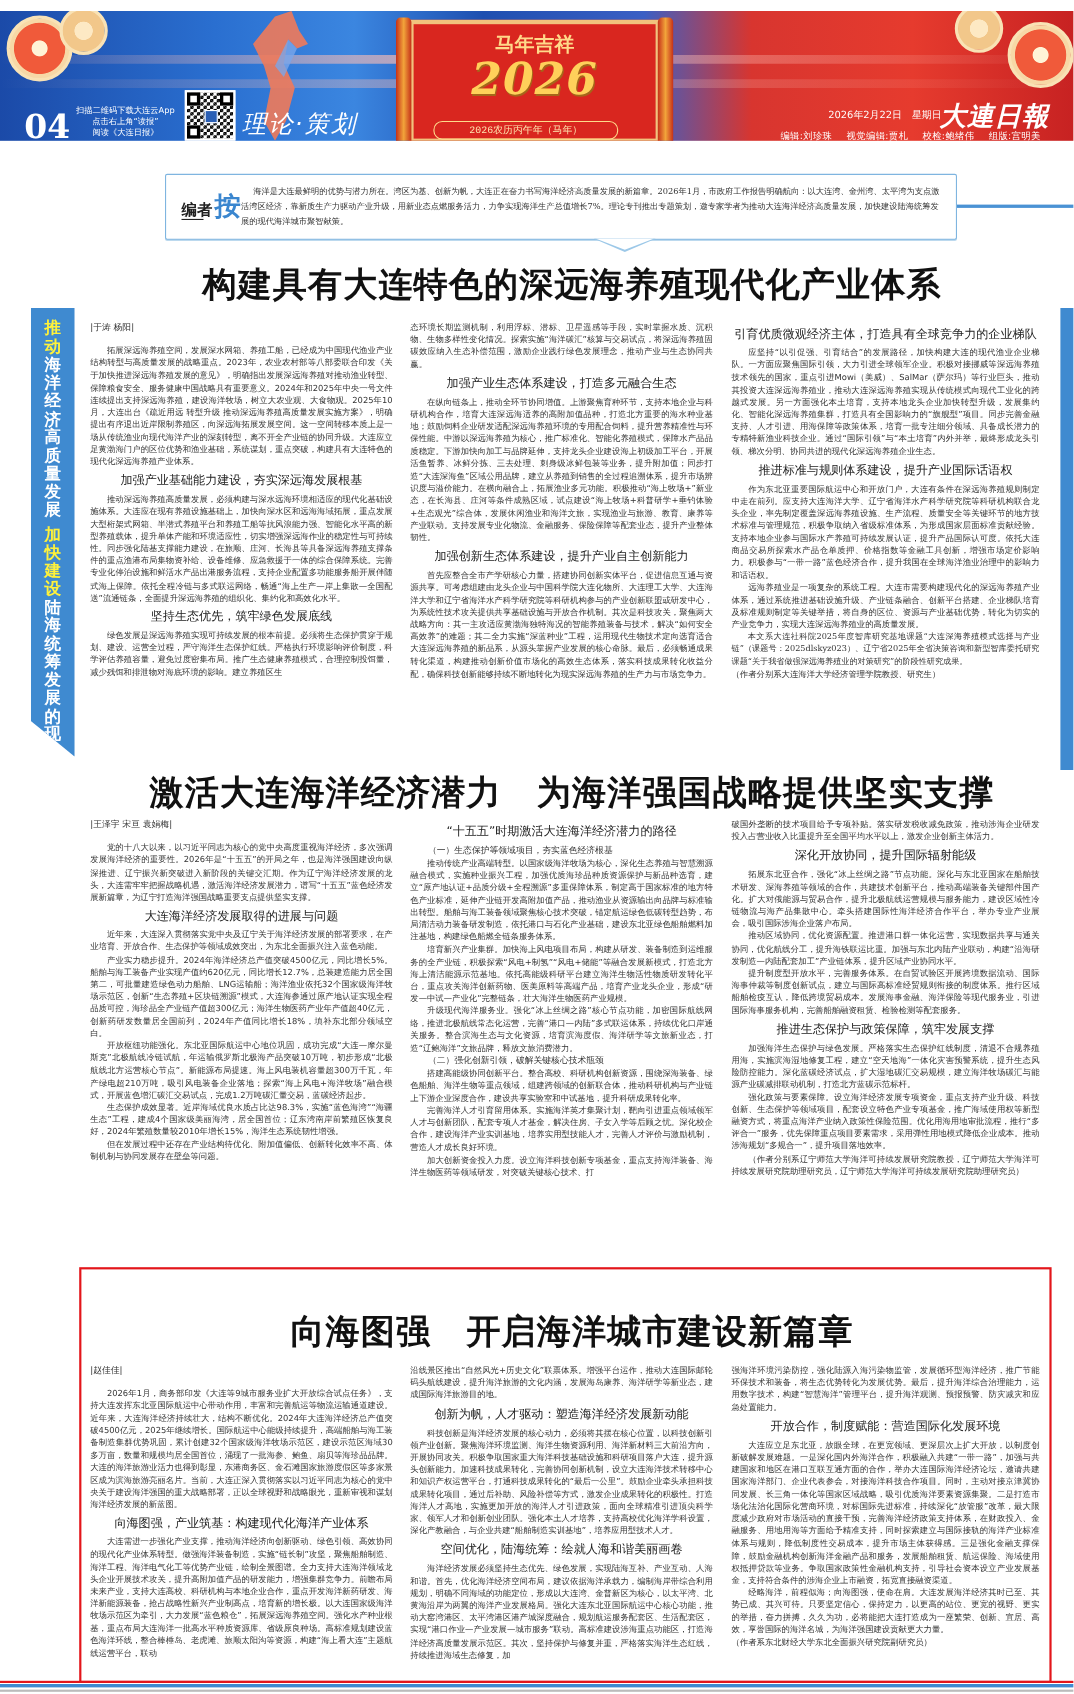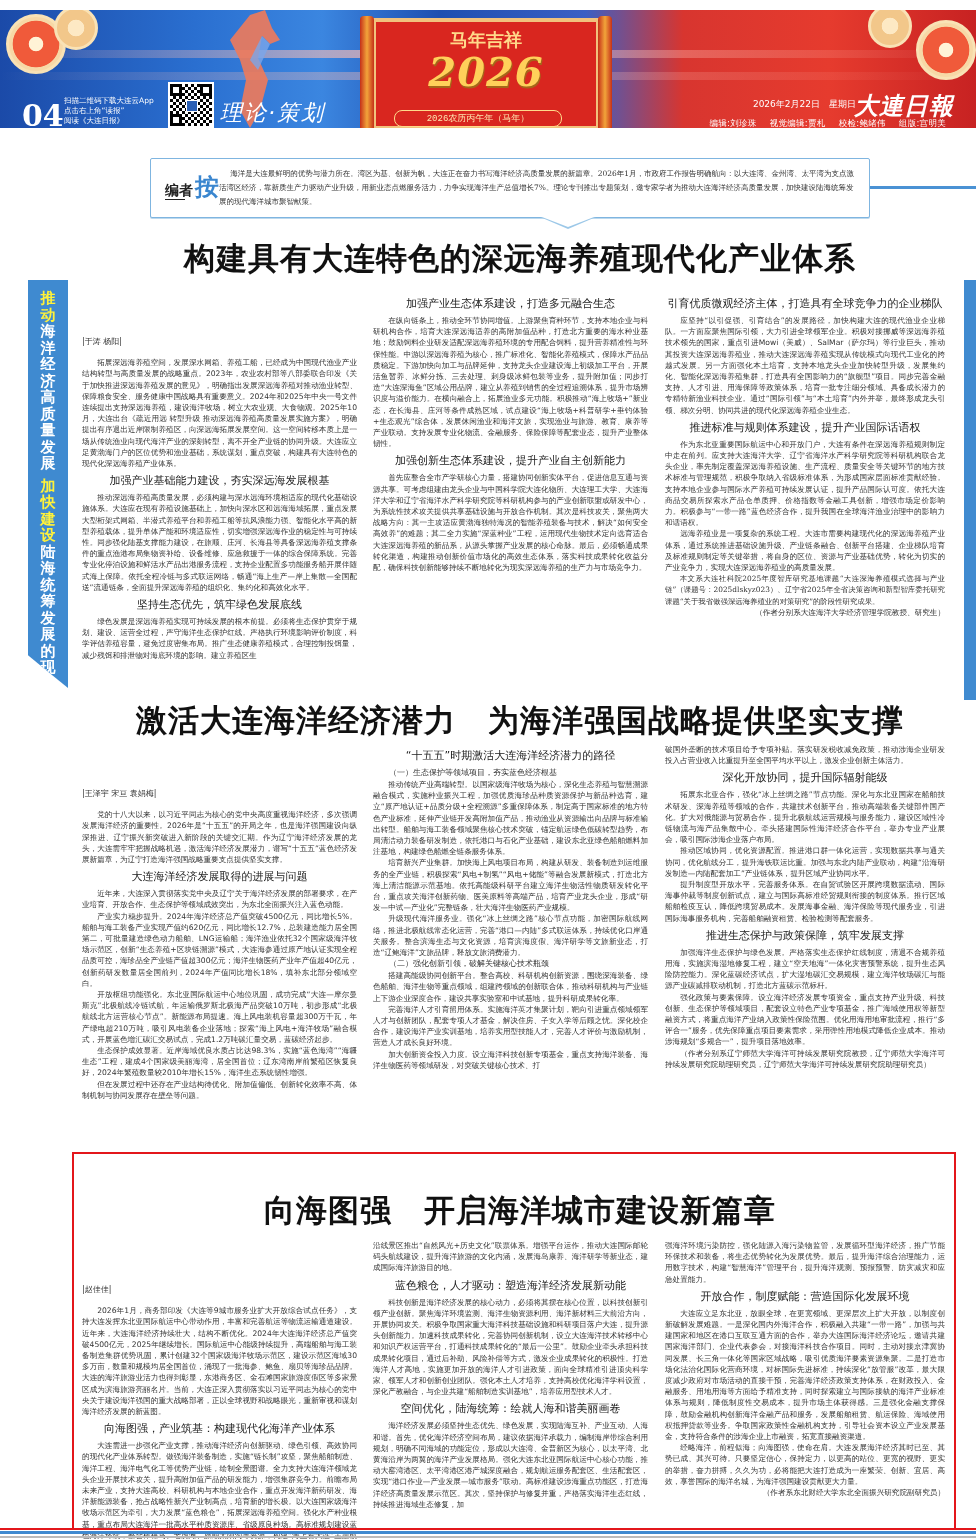--- a/index.html
+++ b/index.html
@@ -20,21 +20,21 @@
     position: absolute; width: 60px; height: 60px; border-radius: 50%;
     background: radial-gradient(circle, #fff3d6 0 18%, #f05a3a 20% 60%, #f7d8a6 62% 100%);
     border: 3px solid #f9e2b5;
   }
   .flower.small { width: 44px; height: 44px; background: radial-gradient(circle, #fde9c4 0 30%, #f2c78a 32% 100%); }
   .page-num {
     position: absolute; left: 22px; top: 88px; font-family: "DejaVu Serif", "Liberation Serif", serif;
     font-size: 30px; font-weight: bold; color: #fff;
   }
   .scan-text {
-    position: absolute; left: 64px; top: 86px; width: 100px; text-align: left;
+    position: absolute; left: 64px; top: 86px; width: 100px; text-align: center;
     font-size: 7.5px; line-height: 10px; color: #fff;
   }
   .qr {
     position: absolute; left: 168px; top: 72px; width: 46px; height: 46px; background: #fff;
     border: 2px solid #fff;
     background-image:
       linear-gradient(45deg, #000 25%, transparent 25%, transparent 75%, #000 75%),
       linear-gradient(45deg, #000 25%, transparent 25%, transparent 75%, #000 75%);
     background-size: 6px 6px; background-position: 0 0, 3px 3px;
   }
@@ -100,25 +100,25 @@
   .vbanner .vtext {
     position: absolute; left: 0; right: 0; top: 10px; text-align: center;
     font-size: 15px; line-height: 16.5px; font-weight: bold; color: #fff;
   }
   .vbanner .yl { color: #fff23a; }
   .right-accent { position: absolute; left: 964px; top: 280px; width: 12px; height: 420px; background: #3f8ad0; }
 
   
   .col { position: absolute; font-size: 7.6px; line-height: 11.2px; color: #333; text-align: justify; }
   .col p { text-indent: 2em; margin-bottom: 0; }
-  .col .author { font-size: 8px; color: #333; margin-bottom: 10px; text-indent: 0; margin-top: 44px; }
+  .col .author { font-size: 8px; color: #333; margin-bottom: 10px; text-indent: 0; }
   .col .sub { font-size: 11px; line-height: 18px; text-align: center; color: #222; margin: 3px 0 2px; text-indent: 0; }
   .col .sub-s { font-size: 8px; line-height: 12px; text-indent: 2em; color: #333; }
   .col .note-p { font-family: "DejaVu Serif", serif; font-size: 7.4px; }
-  .col .sig { text-align: right; text-indent: 0; }
+  .col .sig { text-indent: 0; }
 
   
   .a1c1 { left: 82px; top: 292px; width: 275px; }
   .a1c2 { left: 373px; top: 292px; width: 275px; }
   .a1c3 { left: 665px; top: 292px; width: 280px; }
 
   
   .a2c1 { left: 82px; top: 744px; width: 275px; }
   .a2c2 { left: 373px; top: 744px; width: 275px; }
   .a2c3 { left: 665px; top: 744px; width: 280px; }
@@ -206,20 +206,21 @@
 <div class="headline h1">构建具有大连特色的深远海养殖现代化产业体系</div>
 <div class="col a1c1">
     <div class="author">|于涛 杨阳|</div>
     <p>拓展深远海养殖空间，发展深水网箱、养殖工船，已经成为中国现代渔业产业结构转型与高质量发展的战略重点。2023年，农业农村部等八部委联合印发《关于加快推进深远海养殖发展的意见》，明确指出发展深远海养殖对推动渔业转型、保障粮食安全、服务健康中国战略具有重要意义。2024年和2025年中央一号文件连续提出支持深远海养殖，建设海洋牧场，树立大农业观、大食物观。2025年10月，大连出台《疏近用远 转型升级 推动深远海养殖高质量发展实施方案》，明确提出有序退出近岸限制养殖区，向深远海拓展发展空间。这一空间转移本质上是一场从传统渔业向现代海洋产业的深刻转型，离不开全产业链的协同升级。大连应立足黄渤海门户的区位优势和渔业基础，系统谋划，重点突破，构建具有大连特色的现代化深远海养殖产业体系。</p>
     <p class="sub">加强产业基础能力建设，夯实深远海发展根基</p>
     <p>推动深远海养殖高质量发展，必须构建与深水远海环境相适应的现代化基础设施体系。大连应在现有养殖设施基础上，加快向深水区和远海海域拓展，重点发展大型桁架式网箱、半潜式养殖平台和养殖工船等抗风浪能力强、智能化水平高的新型养殖载体，提升单体产能和环境适应性，切实增强深远海作业的稳定性与可持续性。同步强化陆基支撑能力建设，在旅顺、庄河、长海县等具备深远海养殖支撑条件的重点渔港布局集物资补给、设备维修、应急救援于一体的综合保障系统。完善专业化停泊设施和鲜活水产品出港服务流程，支持企业配置多功能服务船开展伴随式海上保障。依托全程冷链与多式联运网络，畅通“海上生产—岸上集散—全国配送”流通链条，全面提升深远海养殖的组织化、集约化和高效化水平。</p>
     <p class="sub">坚持生态优先，筑牢绿色发展底线</p>
     <p>绿色发展是深远海养殖实现可持续发展的根本前提。必须将生态保护贯穿于规划、建设、运营全过程，严守海洋生态保护红线。严格执行环境影响评价制度，科学评估养殖容量，避免过度密集布局。推广生态健康养殖模式，合理控制投饵量，减少残饵和排泄物对海底环境的影响。建立养殖区生</p>
   </div>
 <div class="col a1c2">
+    <p style="text-indent: 0px;">态环境长期监测机制，利用浮标、潜标、卫星遥感等手段，实时掌握水质、沉积物、生物多样性变化情况。探索实施“海洋碳汇”核算与交易试点，将深远海养殖固碳效应纳入生态补偿范围，激励企业践行绿色发展理念，推动产业与生态协同共赢。</p>
     <p class="sub">加强产业生态体系建设，打造多元融合生态</p>
     <p>在纵向链条上，推动全环节协同增值。上游聚焦育种环节，支持本地企业与科研机构合作，培育大连深远海适养的高附加值品种，打造北方重要的海水种业基地；鼓励饲料企业研发适配深远海养殖环境的专用配合饲料，提升营养精准性与环保性能。中游以深远海养殖为核心，推广标准化、智能化养殖模式，保障水产品品质稳定。下游加快向加工与品牌延伸，支持龙头企业建设海上初级加工平台，开展活鱼暂养、冰鲜分拣、三去处理、刺身级冰鲜包装等业务，提升附加值；同步打造“大连深海鱼”区域公用品牌，建立从养殖到销售的全过程追溯体系，提升市场辨识度与溢价能力。在横向融合上，拓展渔业多元功能。积极推动“海上牧场+”新业态，在长海县、庄河等条件成熟区域，试点建设“海上牧场+科普研学+垂钓体验+生态观光”综合体，发展休闲渔业和海洋文旅，实现渔业与旅游、教育、康养等产业联动。支持发展专业化物流、金融服务、保险保障等配套业态，提升产业整体韧性。</p>
     <p class="sub">加强创新生态体系建设，提升产业自主创新能力</p>
     <p>首先应整合全市产学研核心力量，搭建协同创新实体平台，促进信息互通与资源共享。可考虑组建由龙头企业与中国科学院大连化物所、大连理工大学、大连海洋大学和辽宁省海洋水产科学研究院等科研机构参与的产业创新联盟或研发中心，为系统性技术攻关提供共享基础设施与开放合作机制。其次是科技攻关，聚焦两大战略方向：其一主攻适应黄渤海独特海况的智能养殖装备与技术，解决“如何安全高效养”的难题；其二全力实施“深蓝种业”工程，运用现代生物技术定向选育适合大连深远海养殖的新品系，从源头掌握产业发展的核心命脉。最后，必须畅通成果转化渠道，构建推动创新价值市场化的高效生态体系，落实科技成果转化收益分配，确保科技创新能够持续不断地转化为现实深远海养殖的生产力与市场竞争力。</p>
   </div>
 <div class="col a1c3">
     <p class="sub">引育优质微观经济主体，打造具有全球竞争力的企业梯队</p>
     <p>应坚持“以引促强、引育结合”的发展路径，加快构建大连的现代渔业企业梯队。一方面应聚焦国际引领，大力引进全球领军企业。积极对接挪威等深远海养殖技术领先的国家，重点引进Mowi（美威）、SalMar（萨尔玛）等行业巨头，推动其投资大连深远海养殖业，推动大连深远海养殖实现从传统模式向现代工业化的跨越式发展。另一方面强化本土培育，支持本地龙头企业加快转型升级，发展集约化、智能化深远海养殖集群，打造具有全国影响力的“旗舰型”项目。同步完善金融支持、人才引进、用海保障等政策体系，培育一批专注细分领域、具备成长潜力的专精特新渔业科技企业。通过“国际引领”与“本土培育”内外并举，最终形成龙头引领、梯次分明、协同共进的现代化深远海养殖企业生态。</p>
     <p class="sub">推进标准与规则体系建设，提升产业国际话语权</p>
     <p>作为东北亚重要国际航运中心和开放门户，大连有条件在深远海养殖规则制定中走在前列。应支持大连海洋大学、辽宁省海洋水产科学研究院等科研机构联合龙头企业，率先制定覆盖深远海养殖设施、生产流程、质量安全等关键环节的地方技术标准与管理规范，积极争取纳入省级标准体系，为形成国家层面标准贡献经验。支持本地企业参与国际水产养殖可持续发展认证，提升产品国际认可度。依托大连商品交易所探索水产品仓单质押、价格指数等金融工具创新，增强市场定价影响力。积极参与“一带一路”蓝色经济合作，提升我国在全球海洋渔业治理中的影响力和话语权。</p>
@@ -265,21 +266,21 @@
 <div class="frame3"></div>
 <div class="headline h3">向海图强　开启海洋城市建设新篇章</div>
 <div class="col a3c1">
     <div class="author">|赵佳佳|</div>
     <p>2026年1月，商务部印发《大连等9城市服务业扩大开放综合试点任务》，支持大连发挥东北亚国际航运中心带动作用，丰富和完善航运等物流运输通道建设。近年来，大连海洋经济持续壮大，结构不断优化。2024年大连海洋经济总产值突破4500亿元，2025年继续增长。国际航运中心能级持续提升，高端船舶与海工装备制造集群优势巩固，累计创建32个国家级海洋牧场示范区，建设示范区海域30多万亩，数量和规模均居全国首位，涌现了一批海参、鲍鱼、扇贝等海珍品品牌。大连的海洋旅游业活力也得到彰显，东港商务区、金石滩国家旅游度假区等多家景区成为滨海旅游亮丽名片。当前，大连正深入贯彻落实以习近平同志为核心的党中央关于建设海洋强国的重大战略部署，正以全球视野和战略眼光，重新审视和谋划海洋经济发展的新蓝图。</p>
     <p class="sub">向海图强，产业筑基：构建现代化海洋产业体系</p>
     <p>大连需进一步强化产业支撑，推动海洋经济向创新驱动、绿色引领、高效协同的现代化产业体系转型。做强海洋装备制造，实施“链长制”攻坚，聚焦船舶制造、海洋工程、海洋电气化工等优势产业链，绘制全景图谱。全力支持大连海洋领域龙头企业开展技术攻关，提升高附加值产品的研发能力，增强集群竞争力。前瞻布局未来产业，支持大连高校、科研机构与本地企业合作，重点开发海洋新药研发、海洋新能源装备，抢占战略性新兴产业制高点，培育新的增长极。以大连国家级海洋牧场示范区为牵引，大力发展“蓝色粮仓”，拓展深远海养殖空间。强化水产种业根基，重点布局大连海洋一批高水平种质资源库、省级原良种场。高标准规划建设蓝色海洋环线，整合棒棰岛、老虎滩、旅顺太阳沟等资源，构建“海上看大连”主题航线运营平台，联动</p>
   </div>
 <div class="col a3c2">
     <p style="text-indent: 0px;">沿线景区推出“自然风光+历史文化”联票体系。增强平台运作，推动大连国际邮轮码头航线建设，提升海洋旅游的文化内涵，发展海岛康养、海洋研学等新业态，建成国际海洋旅游目的地。</p>
-    <p class="sub">蓝色粮仓，人才驱动：塑造海洋经济发展新动能</p>
+    <p class="sub">创新为帆，人才驱动：塑造海洋经济发展新动能</p>
     <p>科技创新是海洋经济发展的核心动力，必须将其摆在核心位置，以科技创新引领产业创新。聚焦海洋环境监测、海洋生物资源利用、海洋新材料三大前沿方向，开展协同攻关。积极争取国家重大海洋科技基础设施和科研项目落户大连，提升源头创新能力。加速科技成果转化，完善协同创新机制，设立大连海洋技术转移中心和知识产权运营平台，打通科技成果转化的“最后一公里”。鼓励企业牵头承担科技成果转化项目，通过后补助、风险补偿等方式，激发企业成果转化的积极性。打造海洋人才高地，实施更加开放的海洋人才引进政策，面向全球精准引进顶尖科学家、领军人才和创新创业团队。强化本土人才培养，支持高校优化海洋学科设置，深化产教融合，与企业共建“船舶制造实训基地”，培养应用型技术人才。</p>
     <p class="sub">空间优化，陆海统筹：绘就人海和谐美丽画卷</p>
     <p>海洋经济发展必须坚持生态优先、绿色发展，实现陆海互补、产业互动、人海和谐。首先，优化海洋经济空间布局，建议依据海洋承载力，编制海岸带综合利用规划，明确不同海域的功能定位，形成以大连湾、金普新区为核心，以太平湾、北黄海沿岸为两翼的海洋产业发展格局。强化大连东北亚国际航运中心核心功能，推动大窑湾港区、太平湾港区港产城深度融合，规划航运服务配套区、生活配套区，实现“港口作业—产业发展—城市服务”联动。高标准建设涉海重点功能区，打造海洋经济高质量发展示范区。其次，坚持保护与修复并重，严格落实海洋生态红线，持续推进海域生态修复，加</p>
   </div>
 <div class="col a3c3">
     <p style="text-indent: 0px;">强海洋环境污染防控，强化陆源入海污染物监管，发展循环型海洋经济，推广节能环保技术和装备，将生态优势转化为发展优势。最后，提升海洋综合治理能力，运用数字技术，构建“智慧海洋”管理平台，提升海洋观测、预报预警、防灾减灾和应急处置能力。</p>
     <p class="sub">开放合作，制度赋能：营造国际化发展环境</p>
     <p>大连应立足东北亚，放眼全球，在更宽领域、更深层次上扩大开放，以制度创新破解发展难题。一是深化国内外海洋合作，积极融入共建“一带一路”，加强与共建国家和地区在港口互联互通方面的合作，举办大连国际海洋经济论坛，邀请共建国家海洋部门、企业代表参会，对接海洋科技合作项目。同时，主动对接京津冀协同发展、长三角一体化等国家区域战略，吸引优质海洋要素资源集聚。二是打造市场化法治化国际化营商环境，对标国际先进标准，持续深化“放管服”改革，最大限度减少政府对市场活动的直接干预，完善海洋经济政策支持体系，在财政投入、金融服务、用地用海等方面给予精准支持，同时探索建立与国际接轨的海洋产业标准体系与规则，降低制度性交易成本，提升市场主体获得感。三是强化金融支撑保障，鼓励金融机构创新海洋金融产品和服务，发展船舶租赁、航运保险、海域使用权抵押贷款等业务。争取国家政策性金融机构支持，引导社会资本设立产业发展基金，支持符合条件的涉海企业上市融资，拓宽直接融资渠道。</p>
     <p>经略海洋，前程似海；向海图强，使命在肩。大连发展海洋经济其时已至、其势已成、其兴可待。只要坚定信心，保持定力，以更高的站位、更宽的视野、更实的举措，奋力拼搏，久久为功，必将能把大连打造成为一座繁荣、创新、宜居、高效，享誉国际的海洋名城，为海洋强国建设贡献更大力量。</p>
     <p class="sig">（作者系东北财经大学东北全面振兴研究院副研究员）</p>

